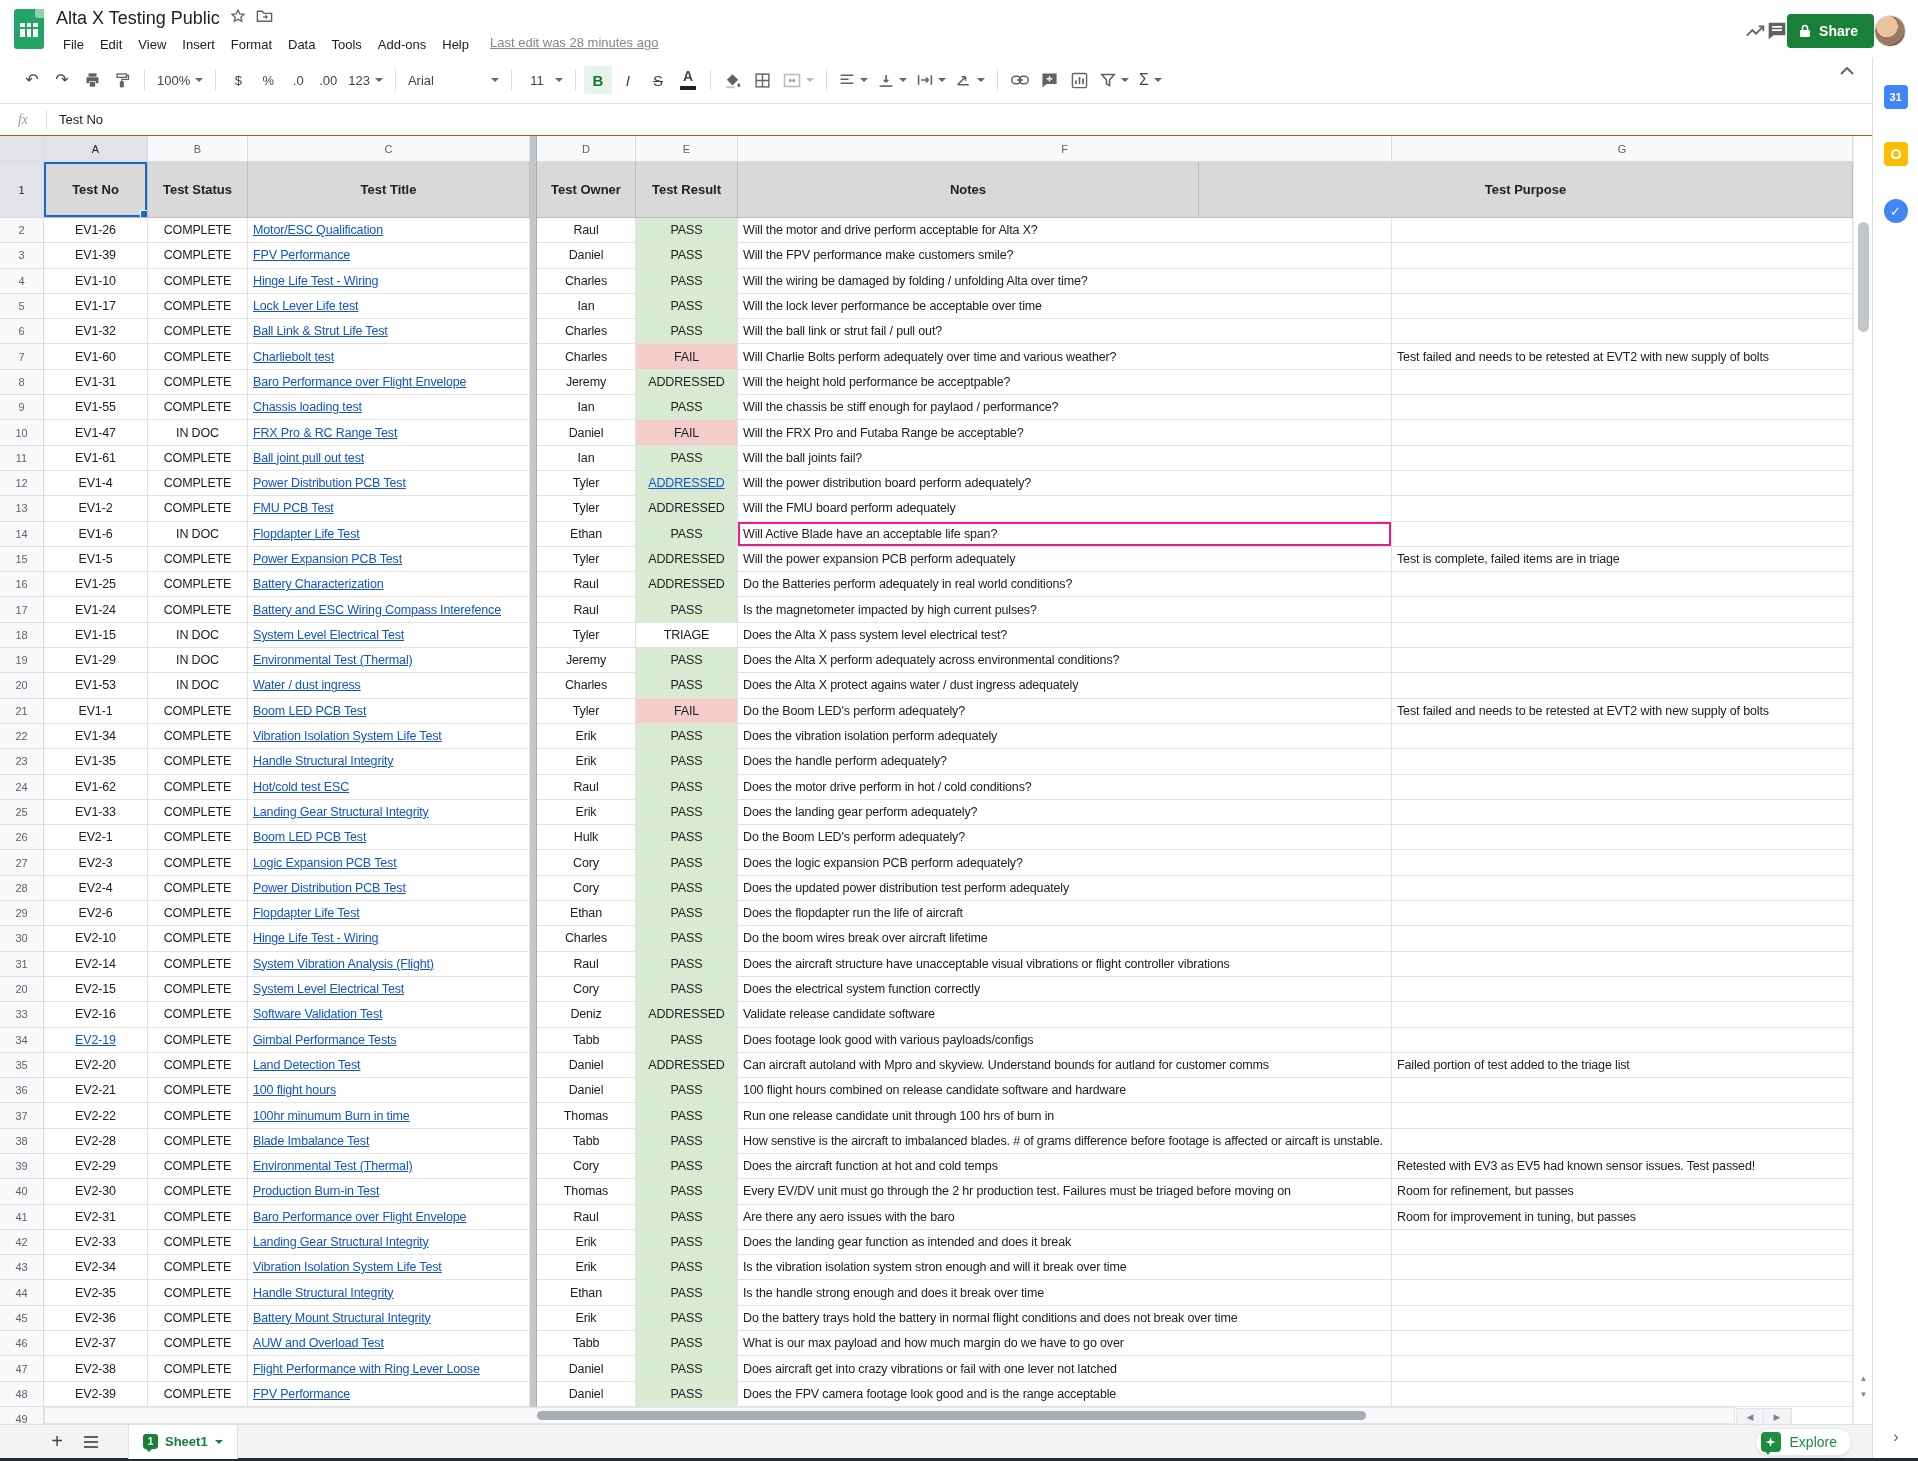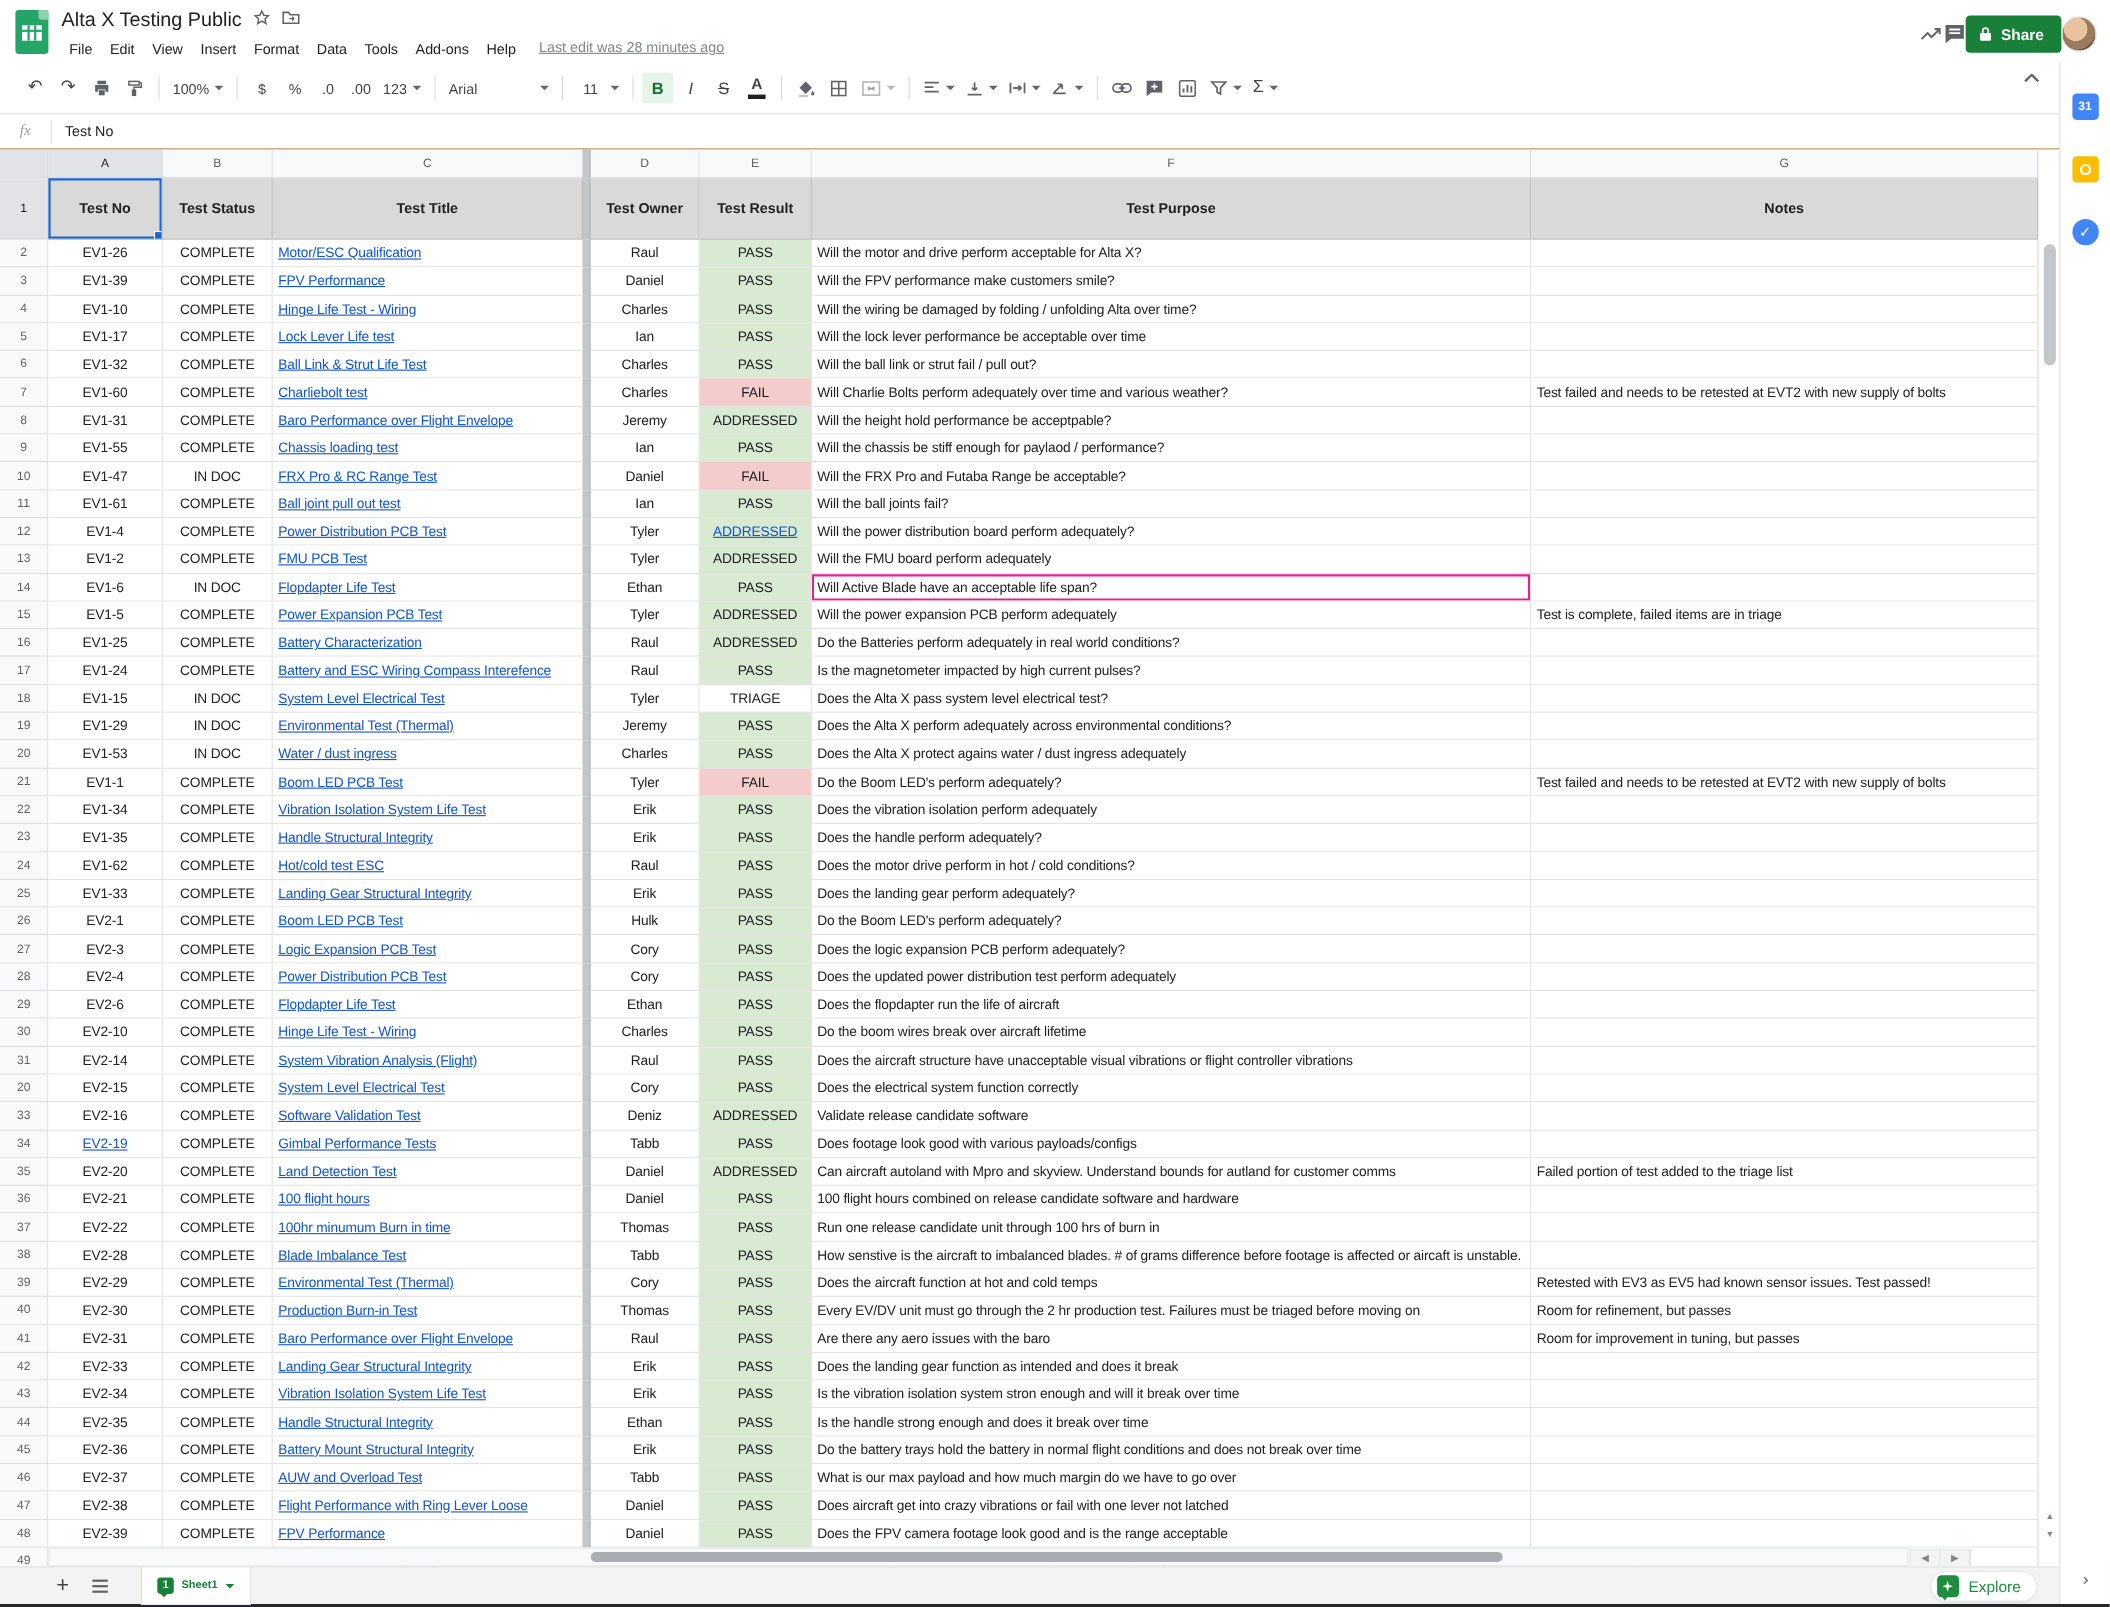--- a/index.html
+++ b/index.html
@@ -100,21 +100,21 @@
   .sp-chevron{position:absolute;bottom:12px;left:0;width:46px;text-align:center;color:#5f6368;font-size:16px;}
 
   
   .bottombar{height:34px;background:#f1f3f4;border-top:1px solid #e0e0e0;display:flex;align-items:center;position:relative;}
   .bb-add{width:30px;height:30px;margin-left:42px;font-size:20px;color:#444;display:flex;align-items:center;justify-content:center;}
   .bb-all{width:30px;height:30px;margin-left:4px;display:flex;flex-direction:column;justify-content:center;gap:3px;align-items:center;}
   .bb-all i{width:14px;height:2px;background:#5f6368;display:block;}
   .sheettab{height:34px;margin-left:22px;background:#fff;display:flex;align-items:center;gap:7px;padding:0 14px;border-left:1px solid #e0e0e0;border-right:1px solid #e0e0e0;}
   .tabbadge{width:15px;height:15px;background:#188038;color:#fff;font-size:10px;font-weight:bold;border-radius:3px;display:flex;align-items:center;justify-content:center;position:relative;}
   .tabbadge:after{content:"";position:absolute;left:2px;bottom:-3px;border-left:4px solid transparent;border-right:4px solid transparent;border-top:4px solid #188038;}
-  .tabname{color:#188038;font-weight:bold;font-size:10px;}
+  .tabname{color:#188038;font-weight:bold;font-size:13px;}
   .tabarrow{width:0;height:0;border-left:4px solid transparent;border-right:4px solid transparent;border-top:4px solid #188038;}
   .explorebtn{position:absolute;right:66px;top:3px;height:28px;background:#fff;border:1px solid #e8eaed;border-radius:14px;
      display:flex;align-items:center;gap:9px;padding:0 14px 0 5px;box-shadow:0 1px 2px rgba(0,0,0,.08);}
   .exp-ic{width:20px;height:20px;background:#1e8e3e;border-radius:4px;display:flex;align-items:center;justify-content:center;position:relative;}
   .exp-ic:after{content:"";position:absolute;left:4px;bottom:-3px;border-left:3px solid transparent;border-right:3px solid transparent;border-top:4px solid #1e8e3e;}
   .exp-star{width:10px;height:10px;background:#fff;clip-path:polygon(50% 0,62% 38%,100% 50%,62% 62%,50% 100%,38% 62%,0 50%,38% 38%);}
   .exp-label{color:#1e8e3e;font-size:14px;}
   .bb-chev{position:absolute;right:16px;top:7px;color:#5f6368;font-size:15px;}
   .darkstrip{height:3px;background:#24282c;}
 </style>
@@ -352,22 +352,22 @@
         <div class="c w-g striphead cent">G</div>
       </div>
       <div class="grow r1">
         <div class="c w-num striphead cent hl">1</div>
         <div class="c w-a hcell sel">Test No</div>
         <div class="c w-b hcell">Test Status</div>
         <div class="c w-c hcell">Test Title</div>
         <div class="c w-gap gapcell"></div>
         <div class="c w-d hcell">Test Owner</div>
         <div class="c w-e hcell">Test Result</div>
+        <div class="c w-g hcell">Notes</div>
         <div class="c w-f hcell">Test Purpose</div>
-        <div class="c w-g hcell">Notes</div>
       </div>
       <div class="grow dr">
         <div class="c w-num striphead cent">2</div>
         <div class="c w-a cent">EV1-26</div>
         <div class="c w-b cent">COMPLETE</div>
         <div class="c w-c lft">
           <span class="link">Motor/ESC Qualification</span>
         </div>
         <div class="c w-gap gapcell"></div>
         <div class="c w-d cent">Raul</div>

